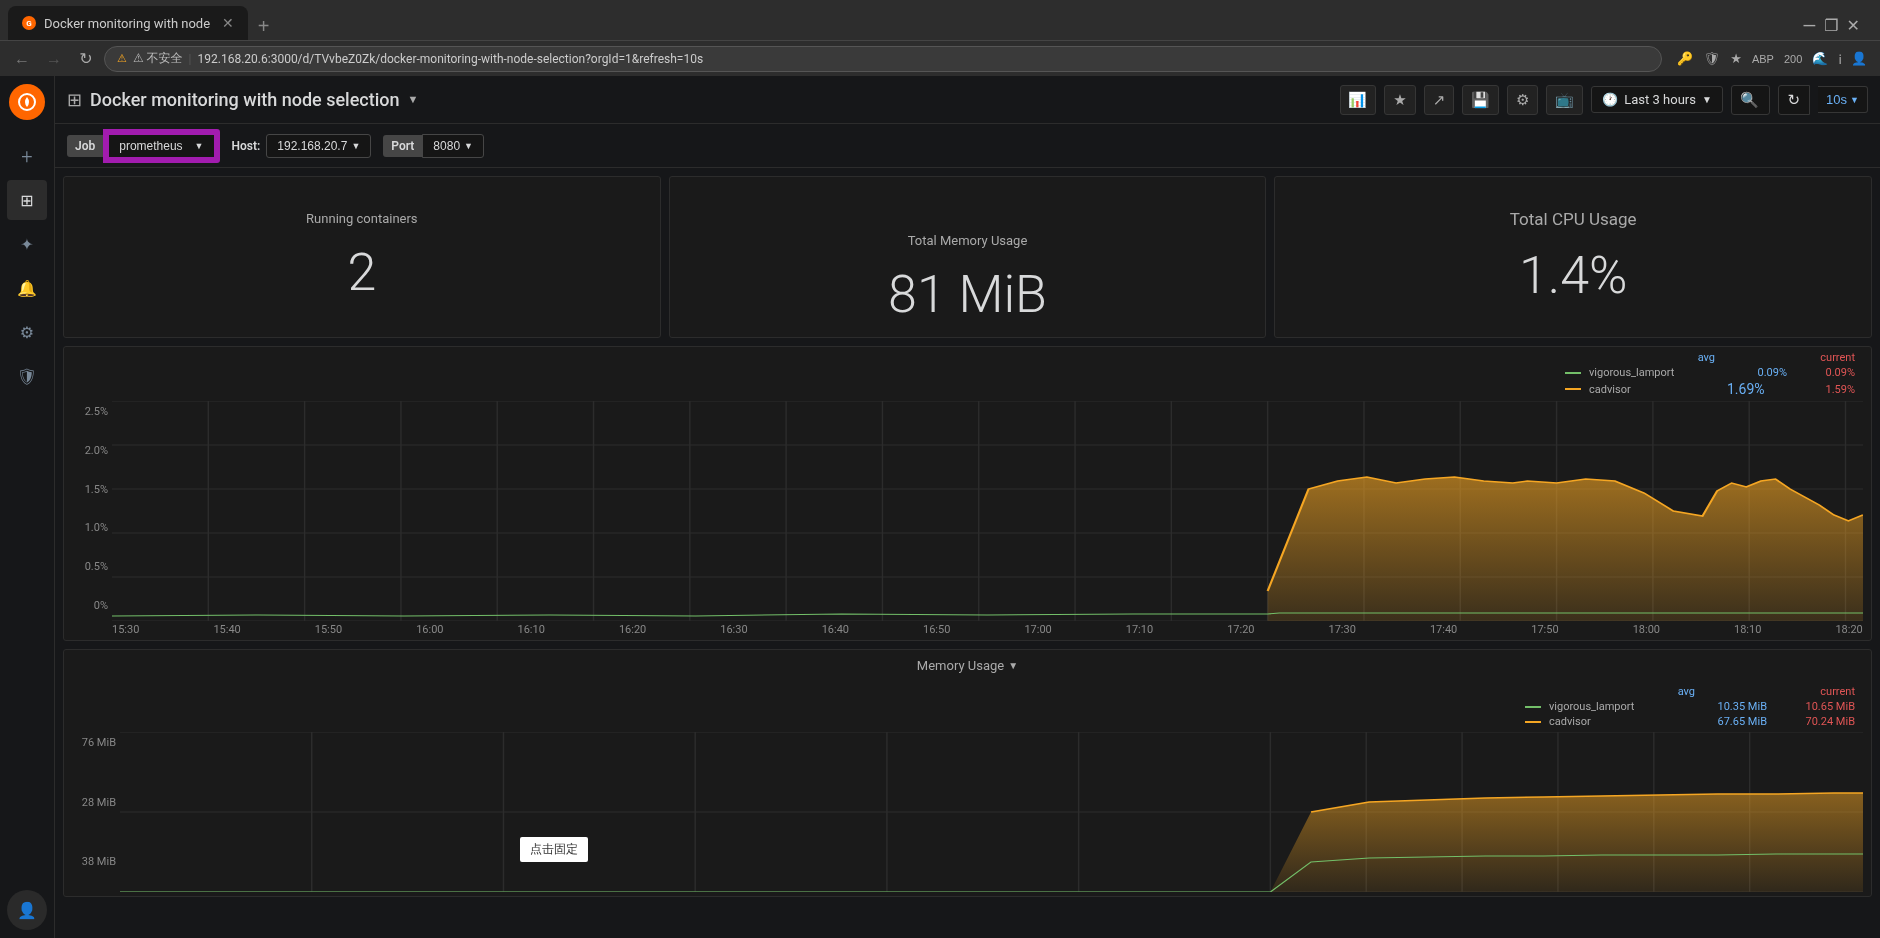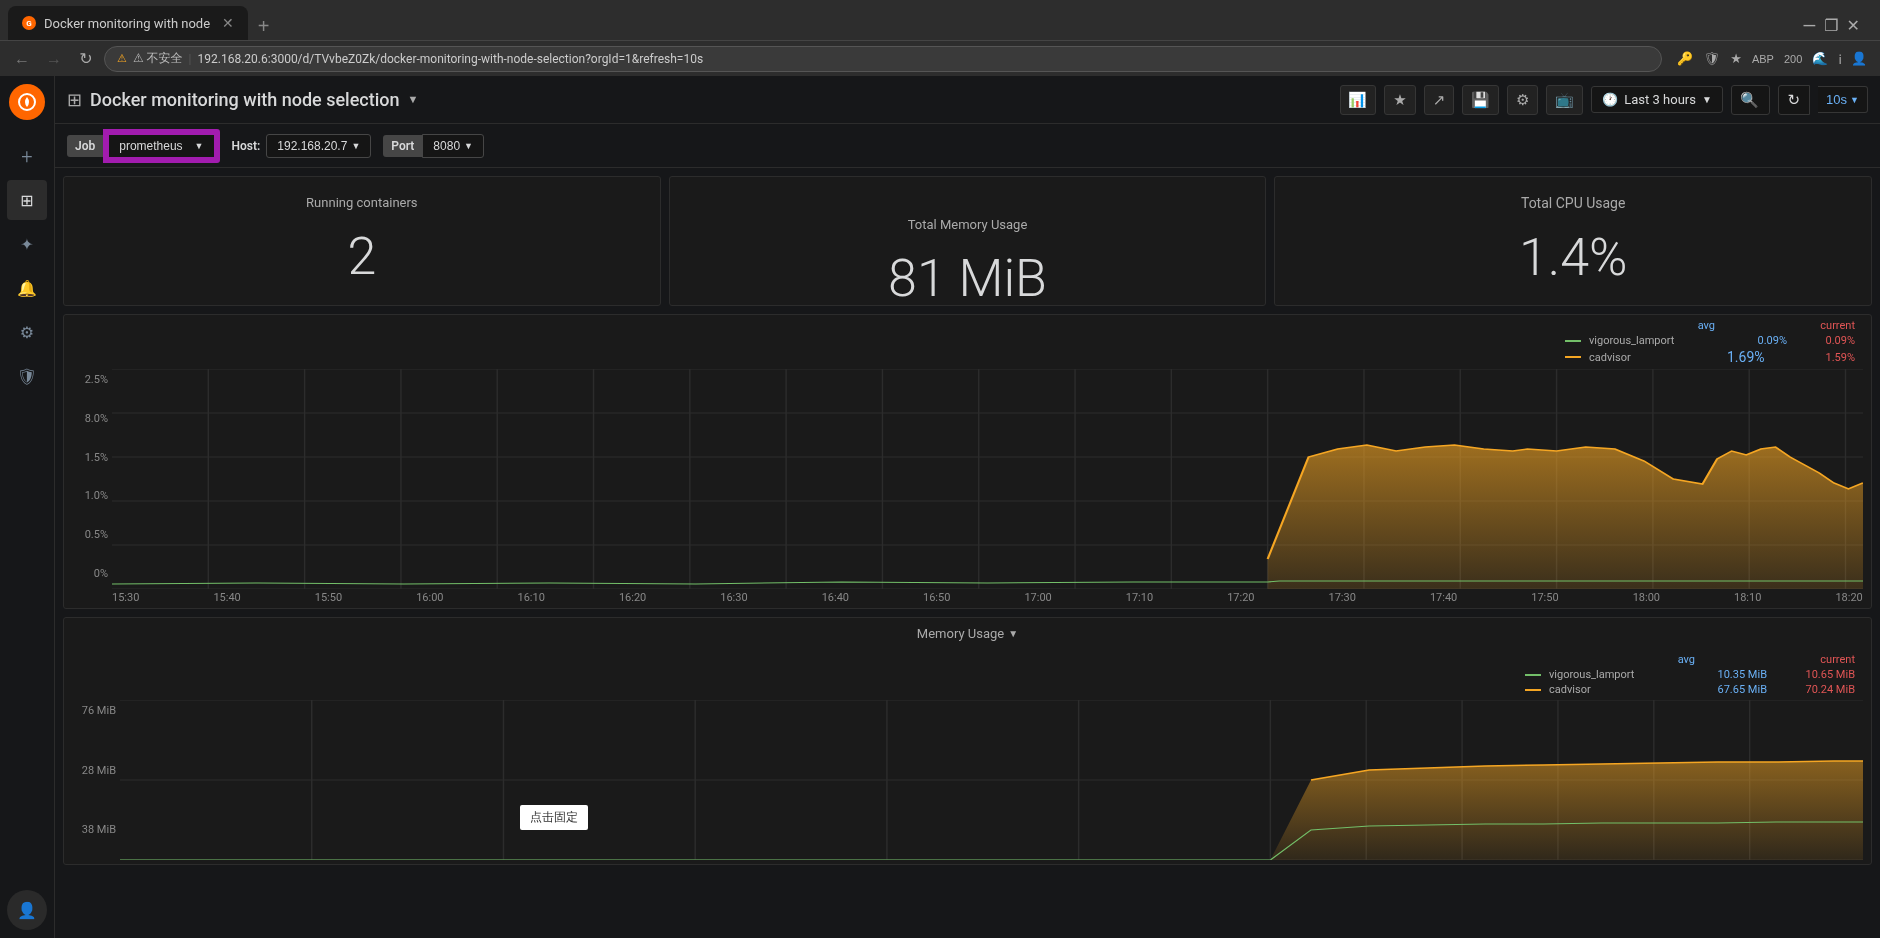--- a/index.html
+++ b/index.html
@@ -121,34 +121,34 @@
         <span style="background:#464646; color:#d8d9da; padding:4px 8px; border-radius:3px 0 0 3px; font-size:12px; font-weight:600;">Port</span>
         <button style="background:#151515; border:1px solid #464646; color:#d8d9da; padding:4px 10px; border-radius:0 3px 3px 0; cursor:pointer; font-size:12px; display:flex; align-items:center; gap:4px;">
           <span>8080</span>
           <span style="font-size:9px;">▼</span>
         </button>
       </div>
     </div>
 
     <div style="flex:1; overflow-y:auto; padding:8px; background:#161719;">
 
-      <div style="display:flex; gap:8px; margin-bottom:8px; height:130px;">
+      <div style="display:flex; gap:8px; margin-bottom:8px; height:162px;">
 
         <div style="flex:1; background:#1a1a1a; border:1px solid #2c2c2c; border-radius:3px; padding:12px 16px; display:flex; flex-direction:column; align-items:center; justify-content:center;">
           <div style="color:#aaa; font-size:13px; margin-bottom:16px;">Running containers</div>
           <div style="font-size:52px; font-weight:300; color:#d8d9da;">2</div>
         </div>
 
         <div style="flex:1; background:#1a1a1a; border:1px solid #2c2c2c; border-radius:3px; padding:12px 16px; display:flex; flex-direction:column; align-items:center; justify-content:center;">
           <div style="color:#aaa; font-size:13px; margin-bottom:16px;margin-top:44px;">Total Memory Usage</div>
           <div style="font-size:52px; font-weight:300; color:#d8d9da;">81 MiB</div>
         </div>
 
         <div style="flex:1; background:#1a1a1a; border:1px solid #2c2c2c; border-radius:3px; padding:12px 16px; display:flex; flex-direction:column; align-items:center; justify-content:center;">
-          <div style="color:#aaa; font-size:14px; margin-bottom:16px;">Total CPU Usage</div>
+          <div style="color:#aaa; font-size:17px; margin-bottom:16px;">Total CPU Usage</div>
           <div style="font-size:52px; font-weight:300; color:#d8d9da;">1.4%</div>
         </div>
 
       </div>
 
       <div style="background:#1a1a1a; border:1px solid #2c2c2c; border-radius:3px; margin-bottom:8px;">
         <div style="padding:4px 8px 4px 4px; position:relative;">
 
           <div style="display:flex; justify-content:flex-end; padding-right:8px; gap:80px; margin-bottom:2px;">
             <span style="color:#6ab0f5; font-size:11px; min-width:60px; text-align:right;">avg</span>
@@ -165,21 +165,21 @@
             <div style="width:16px; height:2px; background:#f5a623;"></div>
             <span style="color:#aaa; font-size:11px; min-width:130px;">cadvisor</span>
             <span style="color:#6ab0f5; font-size:14px; min-width:60px; ">1.69%</span>
             <span style="color:#e05555; font-size:11px; min-width:60px; text-align:right;">1.59%</span>
           </div>
 
           <div style="display:flex;">
 
             <div style="width:44px; display:flex; flex-direction:column; justify-content:space-between; padding:4px 4px 24px; text-align:right;">
               <span style="font-size:11px; color:#888;">2.5%</span>
-              <span style="font-size:11px; color:#888;">8.0%</span>
+              <span style="font-size:11px; color:#888;">2.0%</span>
               <span style="font-size:11px; color:#888;">1.5%</span>
               <span style="font-size:11px; color:#888;">1.0%</span>
               <span style="font-size:11px; color:#888;">0.5%</span>
               <span style="font-size:11px; color:#888;">0%</span>
             </div>
 
             <div style="flex:1;">
               <svg width="100%" height="220" viewBox="0 0 1200 220" preserveAspectRatio="none" style="display:block;">
 
                 <line x1="0" y1="0" x2="1200" y2="0" stroke="#2c2c2c" stroke-width="1"></line>

